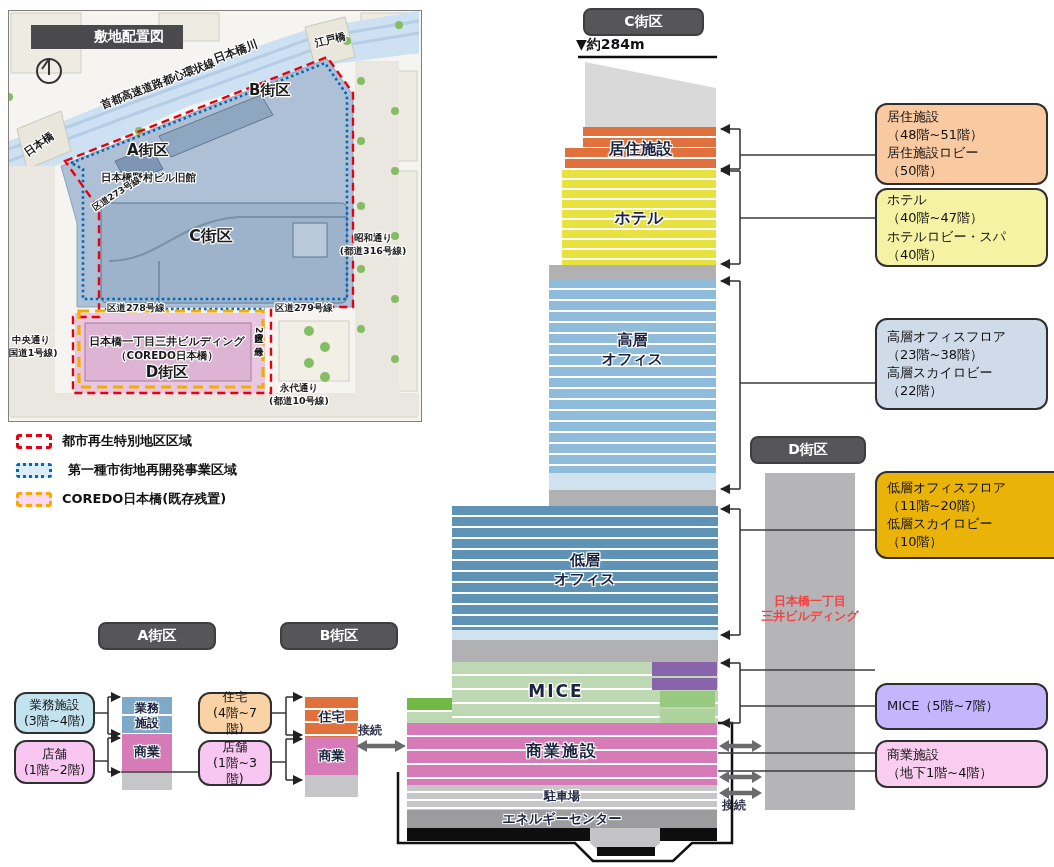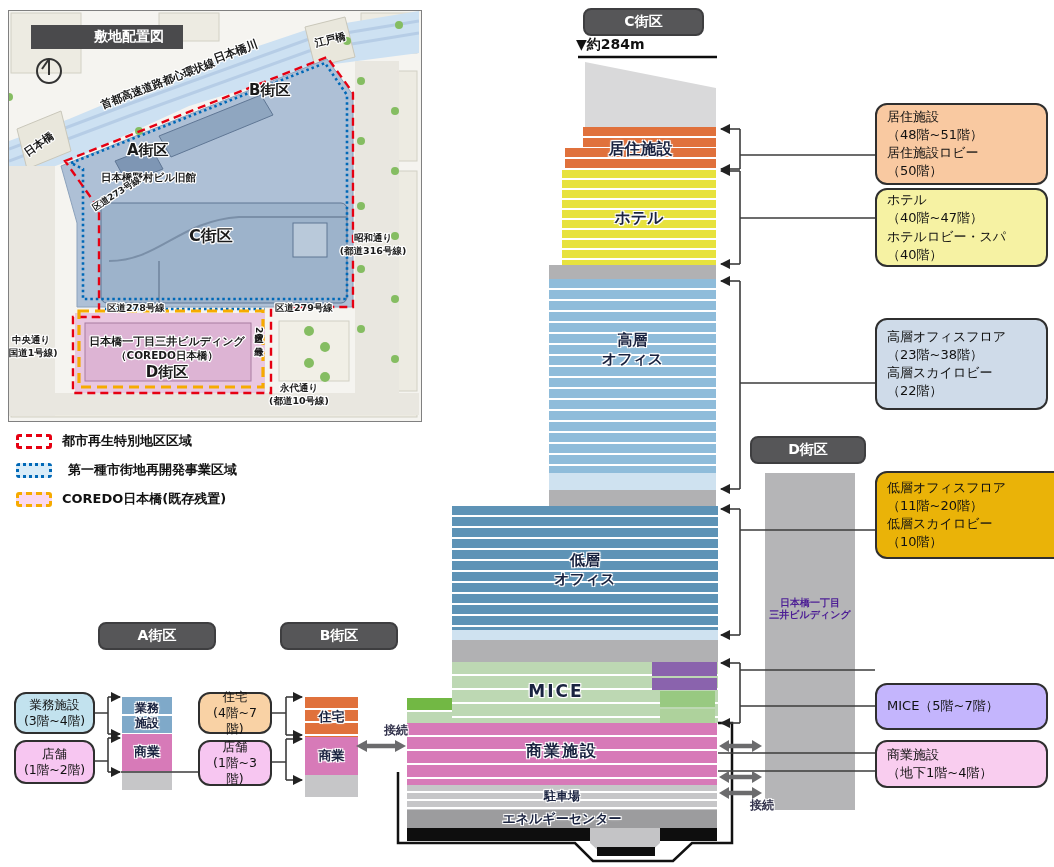--- a/index.html
+++ b/index.html
@@ -27,21 +27,21 @@
   .callout{position:absolute;border:2px solid #2f2f2f;border-radius:12px;box-sizing:border-box;
            padding:5px 10px;font-size:13px;line-height:1.4;color:#111;white-space:pre-line;
            display:flex;align-items:center;}
   .callout.center{justify-content:center;text-align:center;padding:4px 6px;line-height:1.3;font-size:12.5px;}
   .legend-row{position:absolute;display:flex;align-items:center;gap:10px;}
   .sw{width:36px;height:15px;border-radius:3px;box-sizing:border-box;}
   .sw-red{border:3px dashed #e60012;background:#fff;}
   .sw-blue{border:3px dotted #0068b7;background:#d9ecf8;}
   .sw-orange{border:3px dashed #f6ab00;background:#fbd9f0;}
   .legend-row span{font-size:13px;font-weight:bold;color:#111;}
-  .conn-label{position:absolute;font-size:12px;font-weight:bold;color:#30304a;text-align:right;
+  .conn-label{position:absolute;font-size:12px;font-weight:bold;color:#30304a;text-align:left;
           text-shadow:-1px -1px 0 #fff,1px -1px 0 #fff,-1px 1px 0 #fff,1px 1px 0 #fff;}
   .overlay{position:absolute;left:0;top:0;z-index:6;pointer-events:none;}
   svg text{font-family:"DejaVu Sans","Liberation Sans",sans-serif;}
   .halo{paint-order:stroke;stroke:#ffffff;stroke-width:2.5px;stroke-linejoin:round;}
 </style>
 </head>
 <body>
 
 <div id="stage">
 
@@ -197,21 +197,21 @@
   <div class="tlabel" style="left:407px;top:786px;width:310px;height:20px;font-size:12px;">駐車場</div>
 
   <div class="sec" style="left:407px;top:810px;width:310px;height:18px;background:#9c9c9e;"></div>
   <div class="tlabel" style="left:407px;top:809px;width:310px;height:20px;font-size:13px;">エネルギーセンター</div>
 
   <div class="sec" style="left:407px;top:828px;width:183px;height:13px;background:#0e0e0e;"></div>
   <div class="sec" style="left:660px;top:828px;width:57px;height:13px;background:#0e0e0e;"></div>
 
   <div class="badge" style="left:750px;top:436px;width:112px;height:24px;">D街区</div>
   <div class="sec" style="left:765px;top:473px;width:90px;height:337px;background:#b5b5b7;"></div>
-  <div class="tlabel" style="left:760px;top:585px;width:100px;height:48px;font-size:10px;color:#4c1d95;text-shadow:none;">日本橋一丁目
+  <div class="tlabel" style="left:760px;top:585px;width:100px;height:48px;font-size:12px;color:#ef4444;text-shadow:none;">日本橋一丁目
 三井ビルディング</div>
 
   <div class="badge" style="left:98px;top:622px;width:114px;height:24px;">A街区</div>
   <div class="callout center" style="left:14px;top:692px;width:81px;height:42px;background:#c2e2ee;">業務施設
 (3階~4階)</div>
   <div class="callout center" style="left:14px;top:740px;width:81px;height:44px;background:#f7c6f1;">店舗
 (1階~2階)</div>
   <div class="sec st-ablue" style="left:122px;top:697px;width:50px;height:37px;"></div>
   <div class="tlabel" style="left:122px;top:697px;width:50px;height:37px;font-size:12px;">業務
 施設</div>

